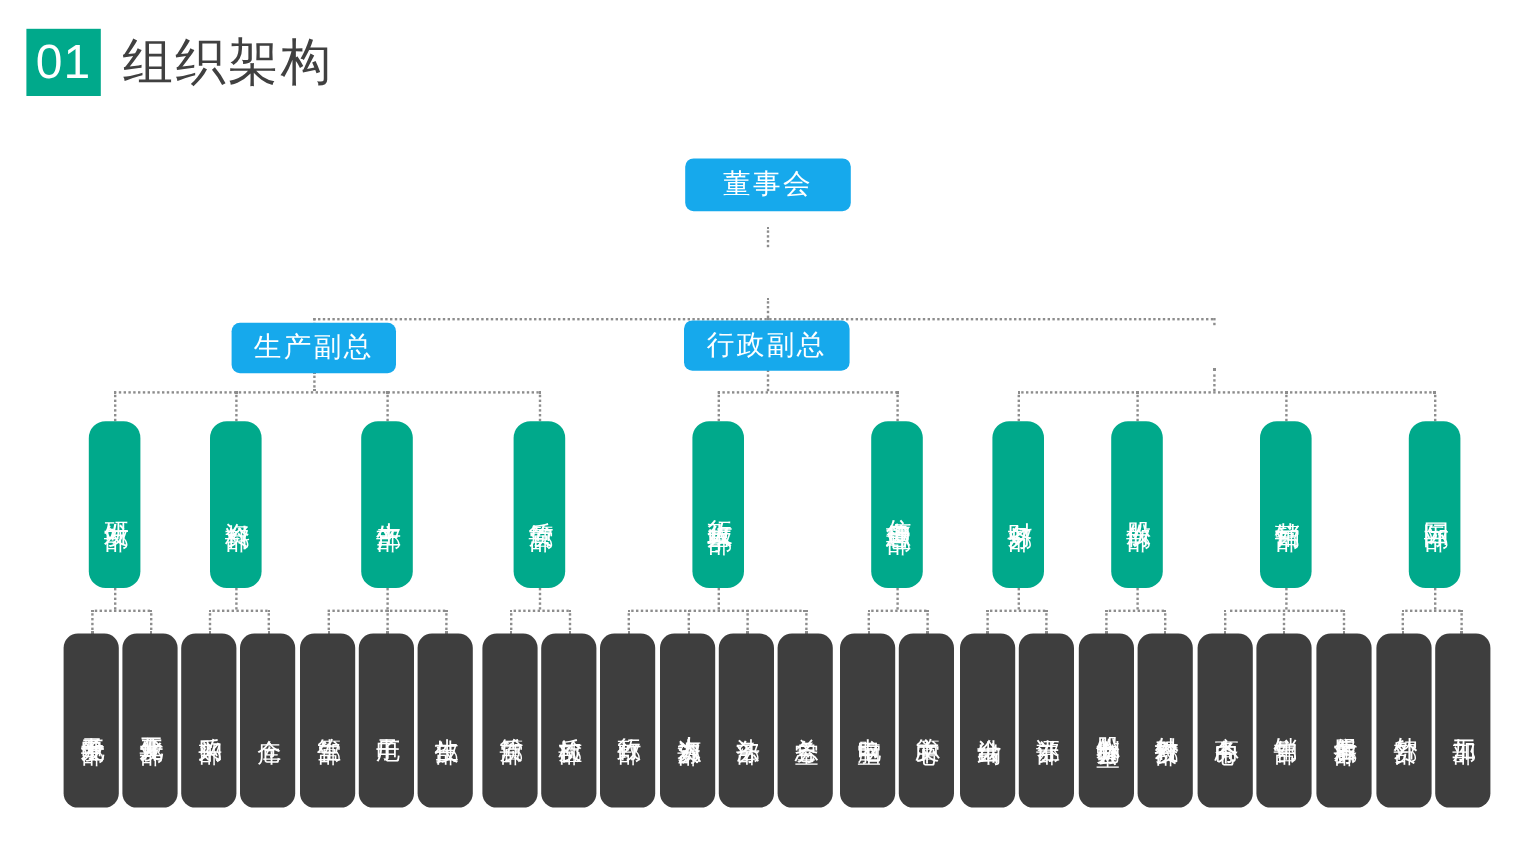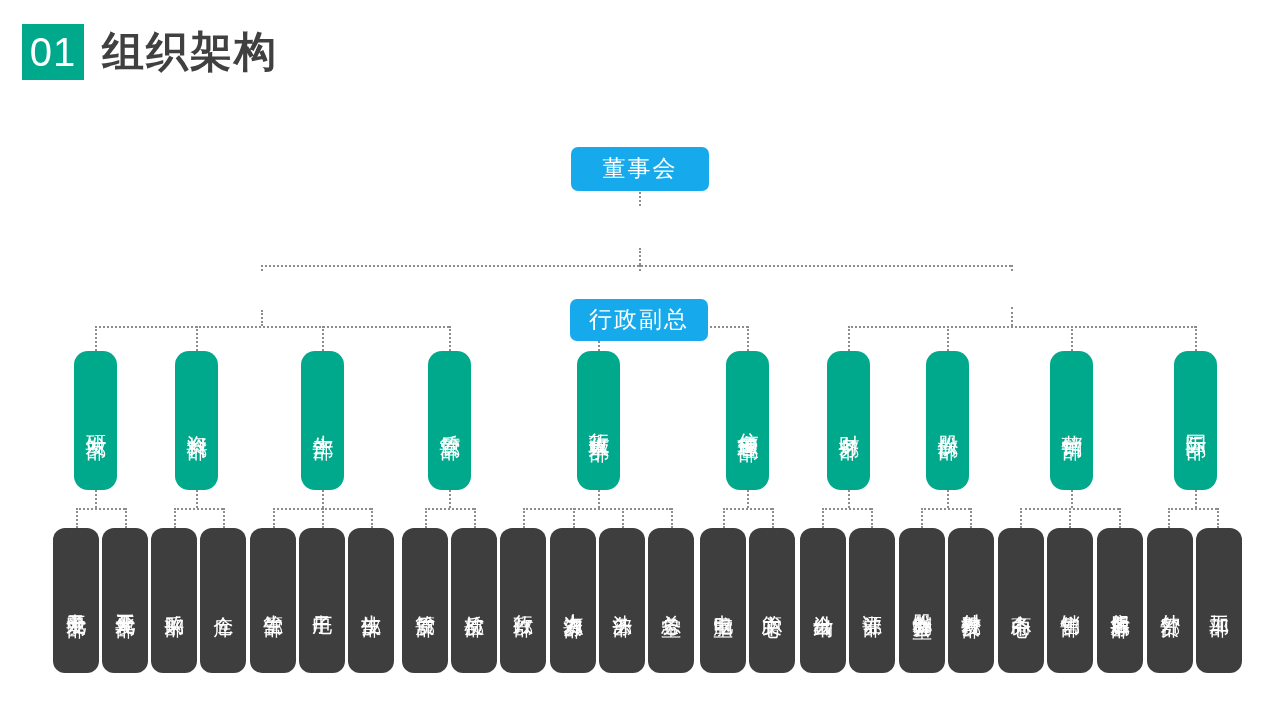--- a/index.html
+++ b/index.html
@@ -32,21 +32,21 @@
     font-weight: 300;
     display: flex;
     align-items: center;
     justify-content: center;
     letter-spacing: 1px;
   }
   #page-title {
     margin-left: 18px;
     font-size: 42px;
     color: #404040;
-    font-weight: 700;
+    font-weight: 400;
     letter-spacing: 2px;
     line-height: 56px;
   }
 
   
   #chart {
     position: absolute;
     left: 0;
     top: 0;
     width: 1280px;
@@ -195,24 +195,25 @@
   <div class="hline" style="left:1020px; top:508px; width:99px;"></div>
   <div class="vline" style="left:1020px; top:508px; height:20px;"></div>
   <div class="vline" style="left:1069px; top:508px; height:20px;"></div>
   <div class="vline" style="left:1119px; top:508px; height:20px;"></div>
 
   <div class="vline" style="left:1195px; top:490px; height:18px;"></div>
   <div class="hline" style="left:1168px; top:508px; width:49px;"></div>
   <div class="vline" style="left:1168px; top:508px; height:20px;"></div>
   <div class="vline" style="left:1217px; top:508px; height:20px;"></div>
 
-  <div class="node blue" style="left:571px; top:147px; width:138px; height:44px;">董事会</div>
-
-
-  <div class="node blue" style="left:570px; top:267px; width:138px; height:42px;margin-top:32px;">行政副总</div>
+  <div class="node blue" style="left:571px; top:132px; width:138px; height:44px;">董事会</div>
+
+
+  <div class="node blue" style="left:193px; top:269px; width:137px; height:42px;">生产副总</div>
+  <div class="node blue" style="left:570px; top:267px; width:138px; height:42px;">行政副总</div>
 
   <div class="node green" style="left:74px; top:351px; width:43px; height:139px;">研发部</div>
   <div class="node green" style="left:175px; top:351px; width:43px; height:139px;">资料部</div>
   <div class="node green" style="left:301px; top:351px; width:43px; height:139px;">生产部</div>
   <div class="node green" style="left:428px; top:351px; width:43px; height:139px;">质管部</div>
   <div class="node green" style="left:577px; top:351px; width:43px; height:139px;">行政人事部</div>
   <div class="node green" style="left:726px; top:351px; width:43px; height:139px;">信息管理部</div>
   <div class="node green" style="left:827px; top:351px; width:43px; height:139px;">财务部</div>
   <div class="node green" style="left:926px; top:351px; width:43px; height:139px;">股份部</div>
   <div class="node green" style="left:1050px; top:351px; width:43px; height:139px;">营销部</div>

